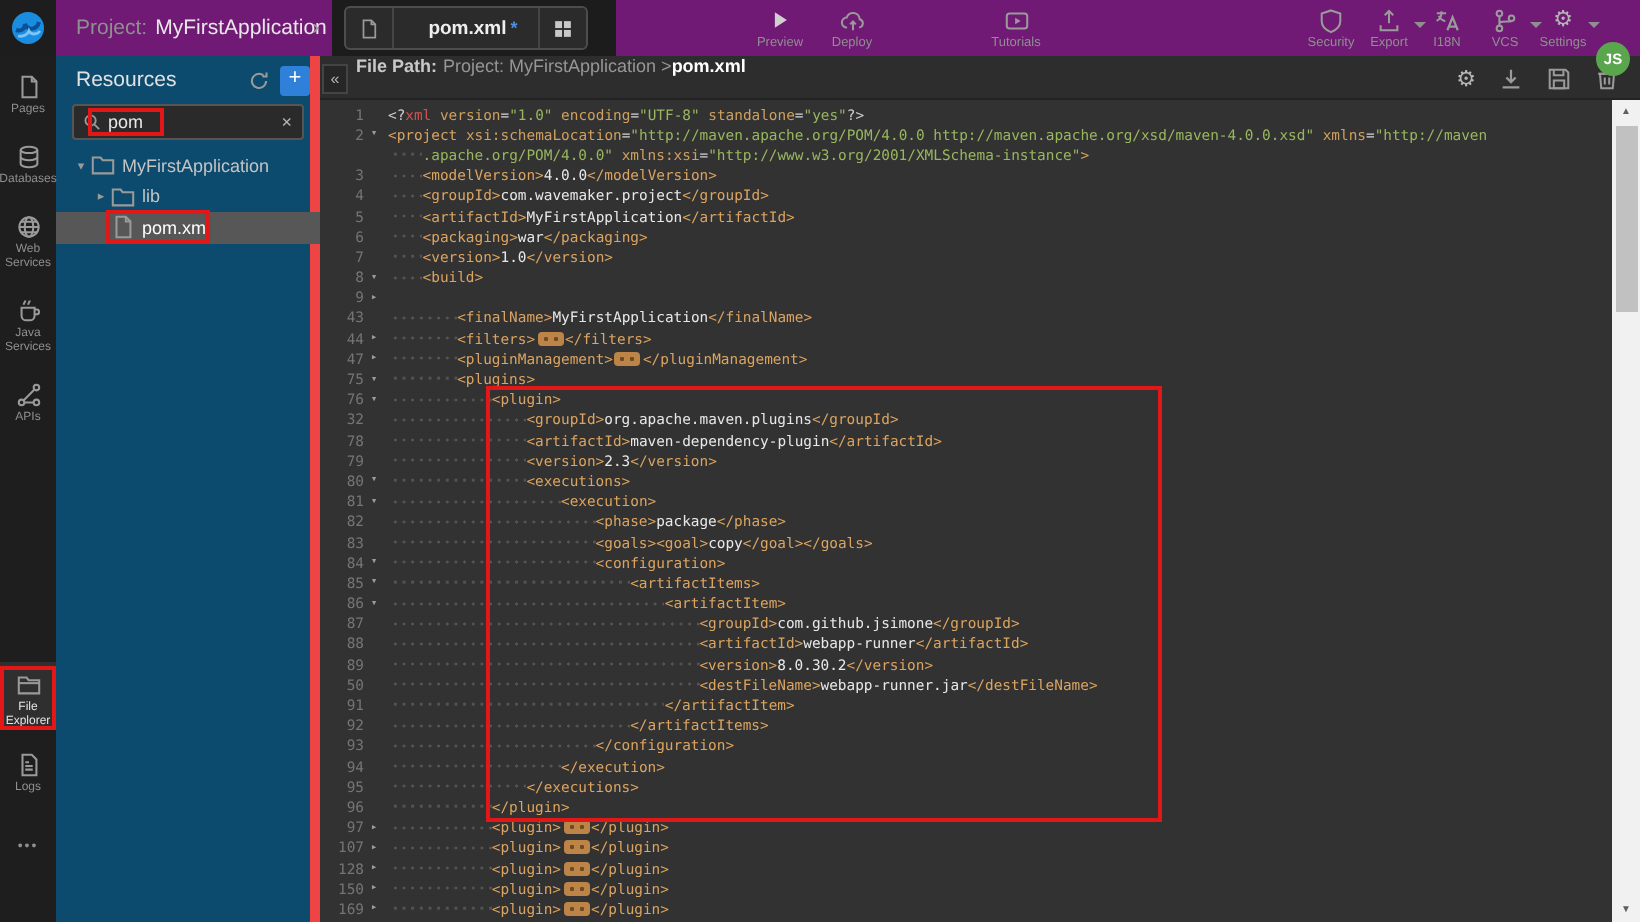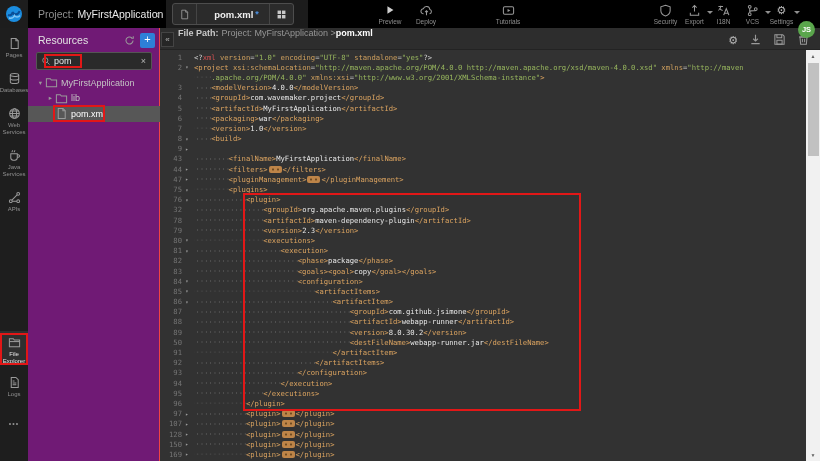--- a/index.html
+++ b/index.html
@@ -1,21 +1,21 @@
 <!DOCTYPE html>
 <html style="--anno-red: #e21717; --accent-blue: #2e80d8; --dirty-blue: #4a90e2; --avatar-green: #5aa64c; --c-tag: #dca460; --c-attr: #cfa05e; --c-str: #98b75e; --c-piname: #d25252;"><head>
 <meta charset="utf-8">
 <style>
   * { margin:0; padding:0; box-sizing:border-box; }
   html,body { width:820px; height:461px; overflow:hidden; background:#1e1e1e;
     font-family:"Liberation Sans", sans-serif; }
   #app { position:relative; width:820px; height:461px; background:#323232; }
 
   
-  #topbar { position:absolute; left:0; top:0; width:820px; height:28px; background:#000000; z-index:5; }
+  #topbar { position:absolute; left:0; top:0; width:820px; height:28px; background:#701a75; z-index:5; }
   #logo-box { position:absolute; left:0; top:0; width:28px; height:28px; background:#1d1d1d;
     display:flex; align-items:center; justify-content:center; }
   #project-crumb { position:absolute; left:38px; top:0; height:28px; display:flex; align-items:center;
     font-size:10.5px; }
   #project-crumb .plabel { color:#8f8f8f; margin-right:4px; }
   #project-crumb .pname { color:#e8e8e8; }
   #crumb-sep { position:absolute; left:156px; top:0; height:28px; display:flex; align-items:center;
     color:#9a9a9a; font-size:11px; }
   #tab-strip { position:absolute; left:166px; top:0; width:142px; height:28px; background:#1c1c1c; }
   #file-tab { position:absolute; left:172px; top:3px; width:122px; height:22px; background:#2b2b2b;
@@ -49,22 +49,22 @@
   .rail-item .ic { height:13px; }
   .rail-item .rlbl { font-size:6px; color:#8f8f8f; text-align:center; line-height:7px; margin-top:2px; }
   .rail-item.sel { background:#2f2f2f; }
   .rail-item.sel .rlbl { color:#e4e4e4; }
   #rail-top { position:absolute; top:4px; left:0; width:28px; display:flex; flex-direction:column; gap:8px; }
   #rail-bottom { position:absolute; top:303px; left:0; width:28px; display:flex; flex-direction:column; gap:6px; }
   #rail-more { position:absolute; top:392px; left:0; width:28px; text-align:center; color:#8f8f8f;
     font-size:7px; letter-spacing:1px; cursor:pointer; }
 
   
-  #panel { position:absolute; left:28px; top:28px; width:132px; height:433px; background:#701a75;
-    border-right:1px solid #ef4444; z-index:3; }
+  #panel { position:absolute; left:28px; top:28px; width:132px; height:433px; background:#0c4a6e;
+    border-right:5px solid #ef4444; z-index:3; }
   #panel-head { position:absolute; left:0; top:0; width:132px; height:24px; display:flex; align-items:center; }
   #panel-title { color:#e2e2e2; font-size:10.5px; margin-left:10px; }
   #refresh-btn { position:absolute; left:94px; top:5px; width:14px; height:14px; cursor:pointer;
     display:flex; align-items:center; justify-content:center; }
   #add-btn { position:absolute; left:112px; top:5px; width:15px; height:15px; background:var(--accent-blue);
     border-radius:2px; color:#fff; font-size:11px; line-height:13px; text-align:center; cursor:pointer; }
   #searchbox { position:absolute; left:8px; top:24px; width:116px; height:18px; background:#2a2a2a;
     border:1px solid #555; border-radius:2px; display:flex; align-items:center; }
   #searchbox .ic { margin-left:4px; }
   #search-input { flex:1; min-width:0; background:transparent; border:none; outline:none;

